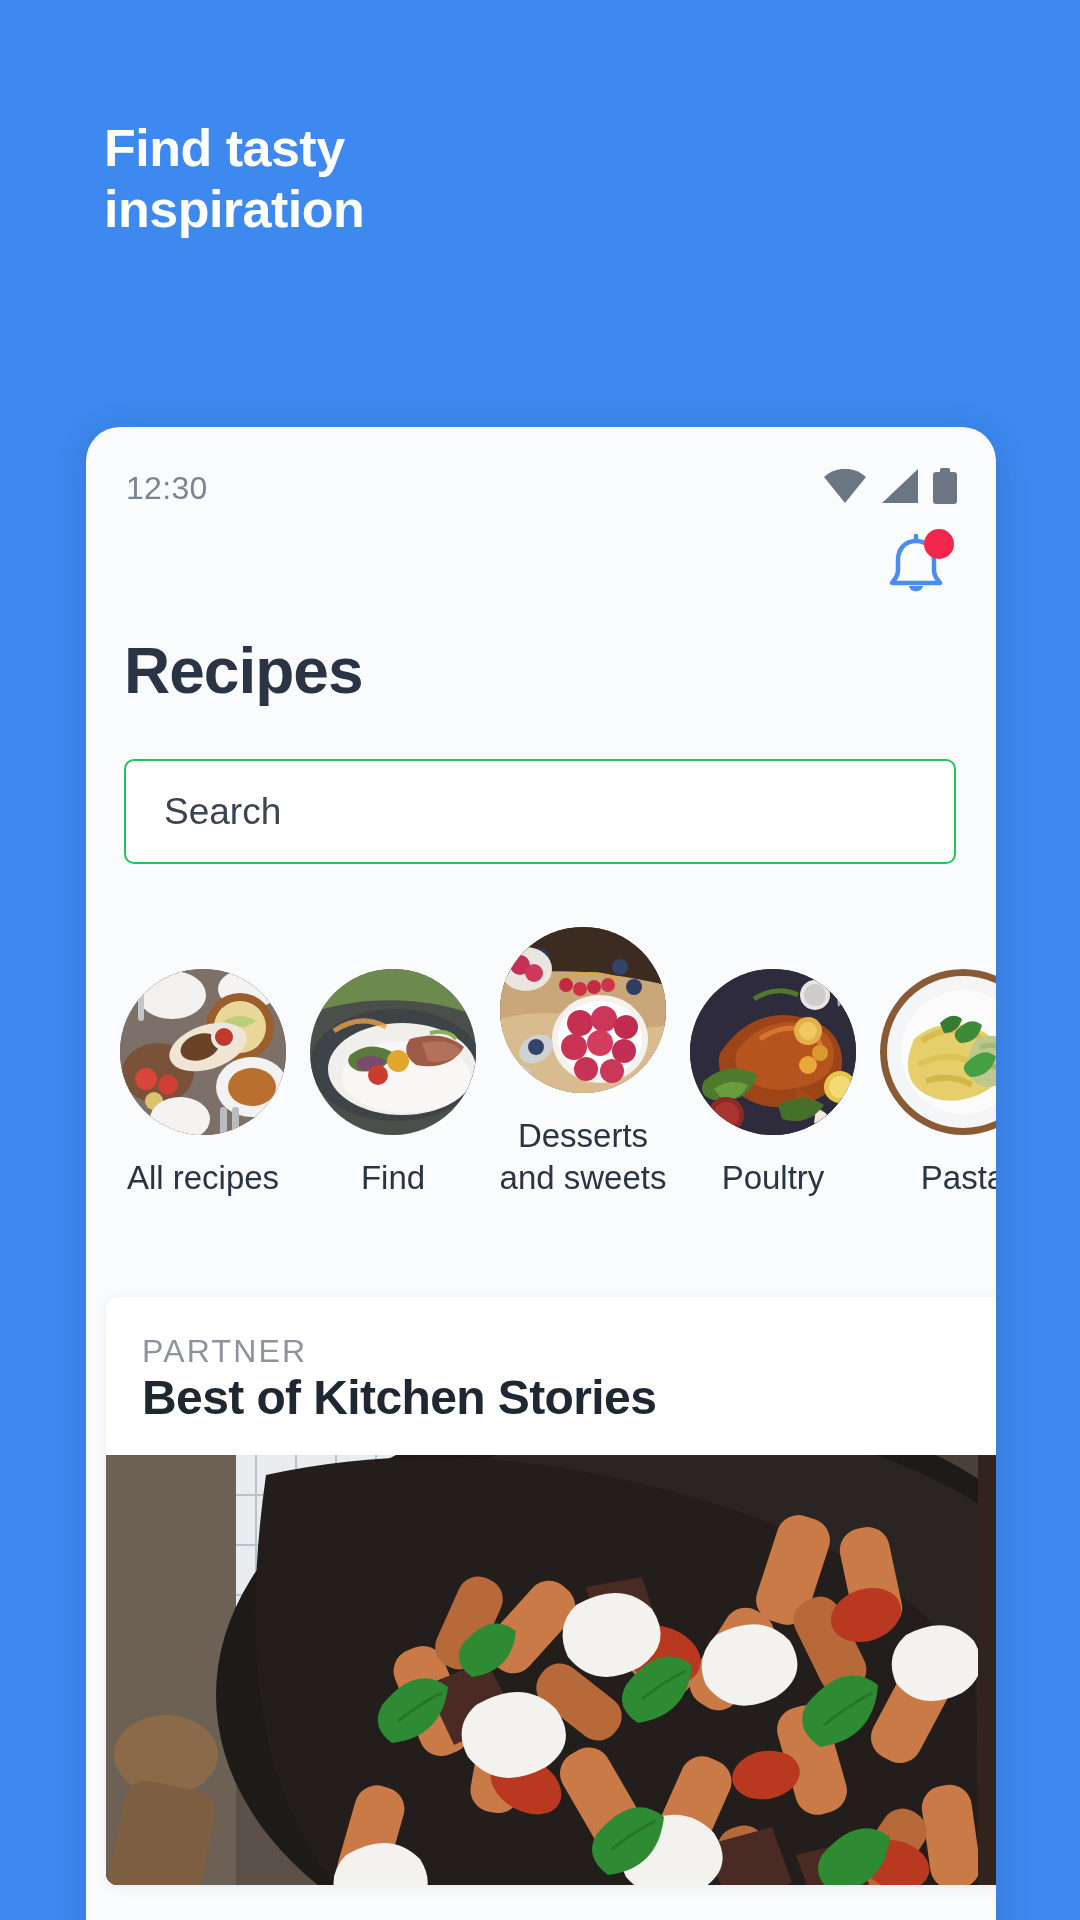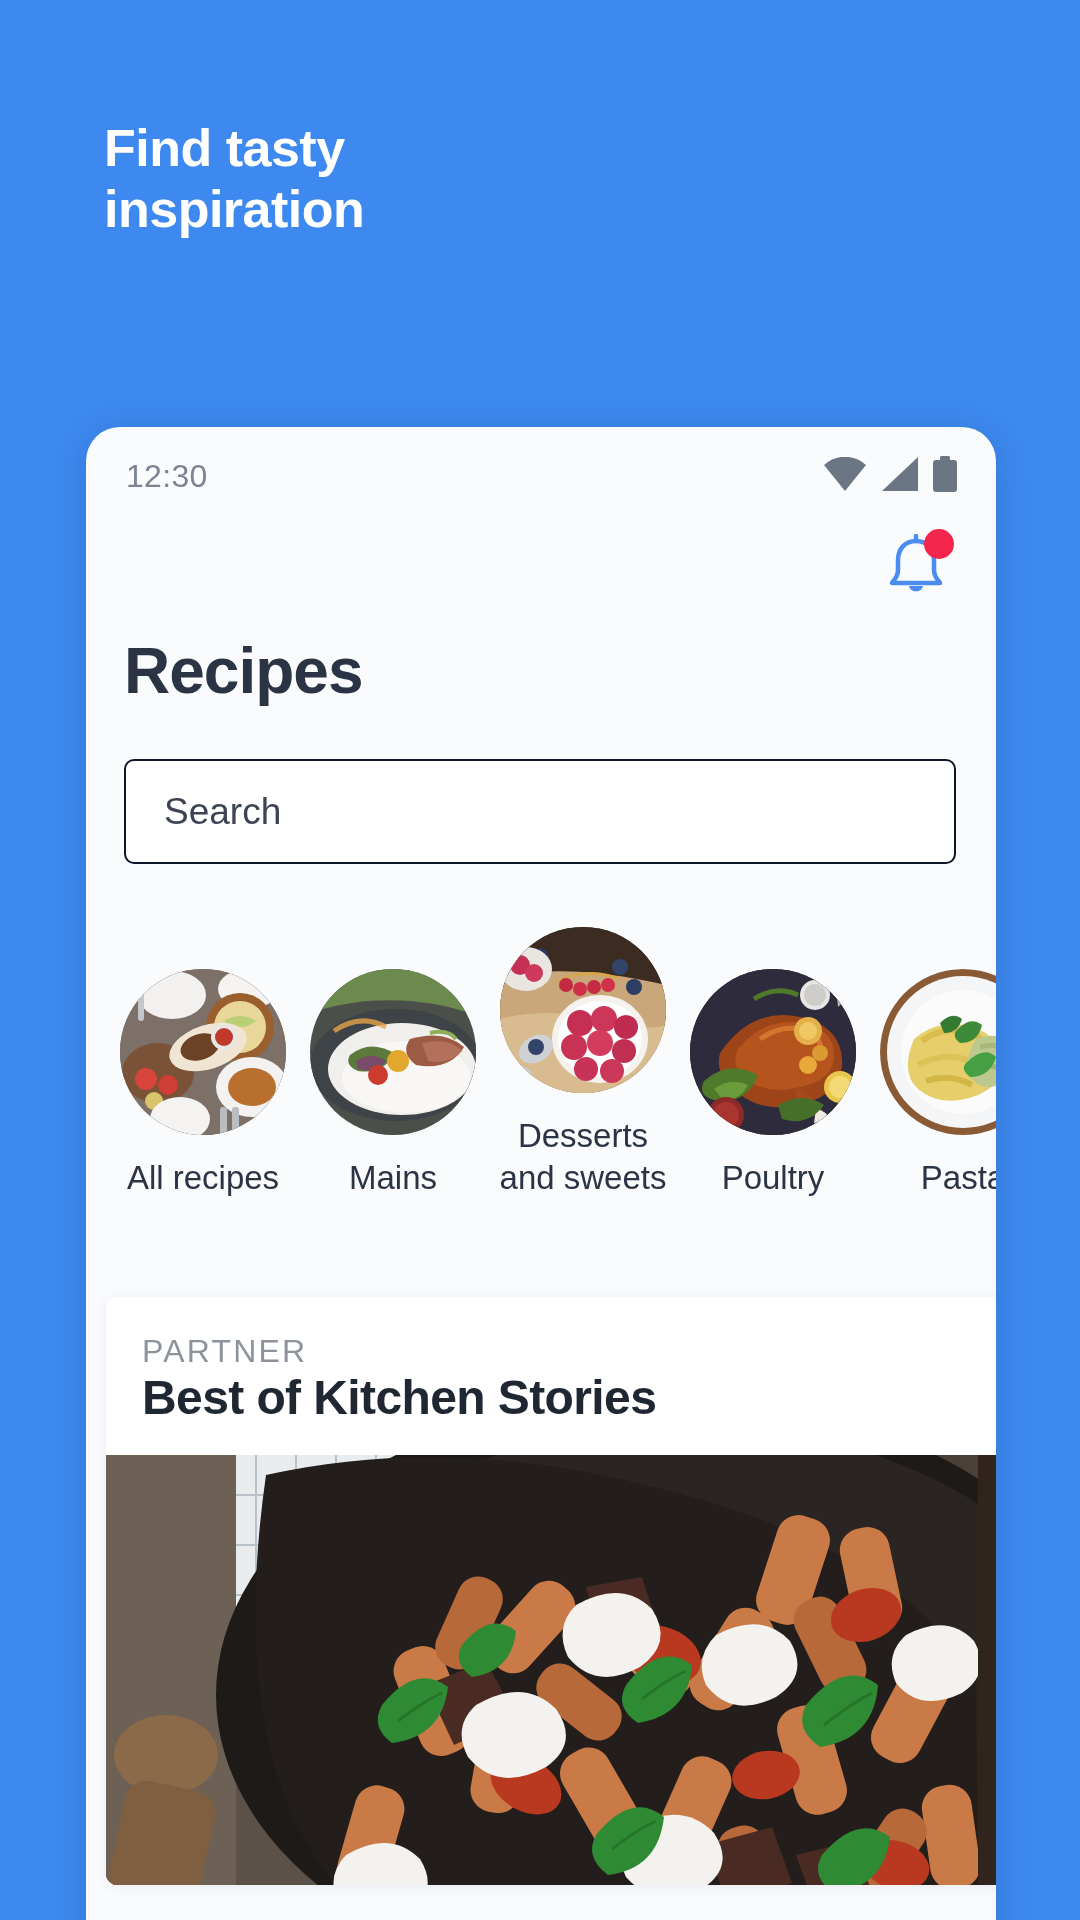--- a/index.html
+++ b/index.html
@@ -46,21 +46,21 @@
     background: #fafbfd;
     border-top-left-radius: 34px;
     border-top-right-radius: 34px;
     overflow: hidden;
     box-shadow: 0 6px 34px rgba(15, 40, 85, 0.18);
   }
 
   
   .statusbar {
     position: absolute;
-    left: 0; top: 4px;
+    left: 0; top: 16px;
     width: 100%;
     height: 90px;
     display: flex;
     align-items: center;
     justify-content: space-between;
     padding: 0 38px 0 40px;
     box-sizing: border-box;
   }
   .status-time {
     font-size: 32px;
@@ -115,21 +115,21 @@
 
   
   .search-box {
     position: absolute;
     left: 38px;
     top: 332px;
     width: 832px;
     height: 105px;
     box-sizing: border-box;
     background: #ffffff;
-    border: 2px solid #0f172a;
+    border: 2px solid #22c55e;
     border-radius: 10px;
     display: flex;
     align-items: center;
     padding-left: 38px;
   }
   .search-placeholder {
     font-size: 37px;
     color: #3c4453;
   }
 
@@ -297,21 +297,21 @@
             <path d="M100 70 q34 -10 54 8 q-14 24 -48 18 q-16 -12 -6 -26 Z" fill="#9c5b44"></path>
             <path d="M112 74 q28 -6 40 8 q-12 14 -34 10 Z" fill="#b3705a"></path>
             <path d="M40 86 q20 -16 44 -2 q-10 22 -36 18 q-14 -6 -8 -16 Z" fill="#5c7a3c"></path>
             <path d="M46 92 q16 -10 30 0 q-10 14 -28 8 Z" fill="#7a4a6a"></path>
             <circle cx="88" cy="92" r="11" fill="#e2a82e"></circle>
             <circle cx="68" cy="106" r="10" fill="#cc3c2e"></circle>
             <path d="M120 64 q18 -4 26 6" stroke="#8fae5a" stroke-width="4" fill="none"></path>
             <path d="M24 62 q26 -18 52 -4" stroke="#e8a24a" stroke-width="5" fill="none" opacity="0.8"></path>
           </svg>
         </div>
-        <div class="cat-label">Mains</div>
+        <div class="cat-label">Find</div>
       </div>
 
       <div class="cat">
         <div class="cat-img">
           <svg width="166" height="166" viewBox="0 0 166 166">
             <rect width="166" height="166" fill="#4e3a2c"></rect>
             <path d="M0 0 H166 V60 H0 Z" fill="#3b2b20"></path>
             <path d="M0 52 q60 -18 166 6 V166 H0 Z" fill="#c9a77a"></path>
             <path d="M0 92 q50 -14 120 4 q26 8 46 2 V166 H0 Z" fill="#d9bb90"></path>
             <ellipse cx="100" cy="112" rx="48" ry="44" fill="#f5f2ee"></ellipse>

